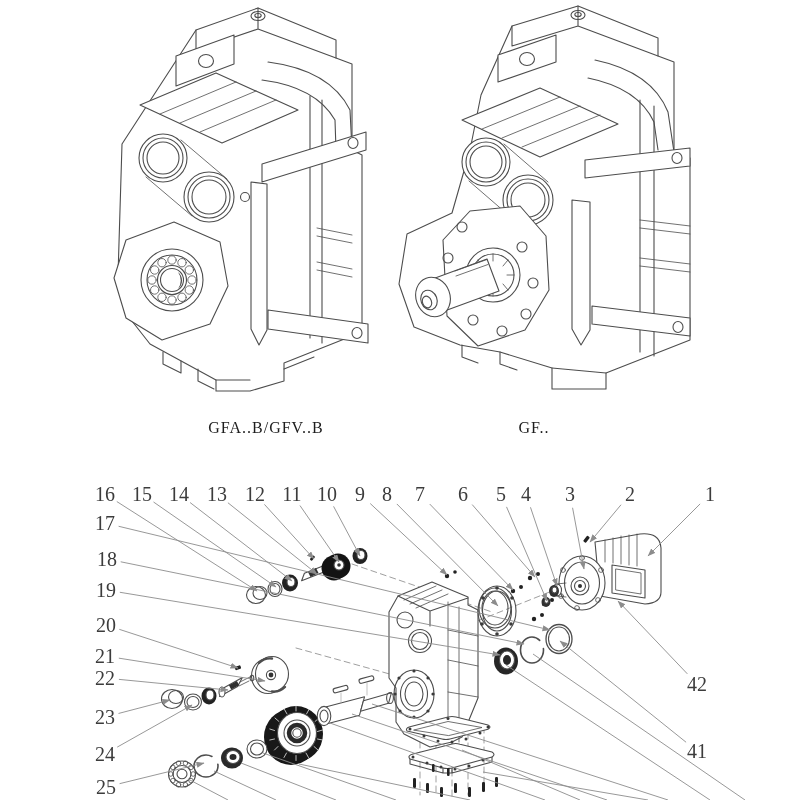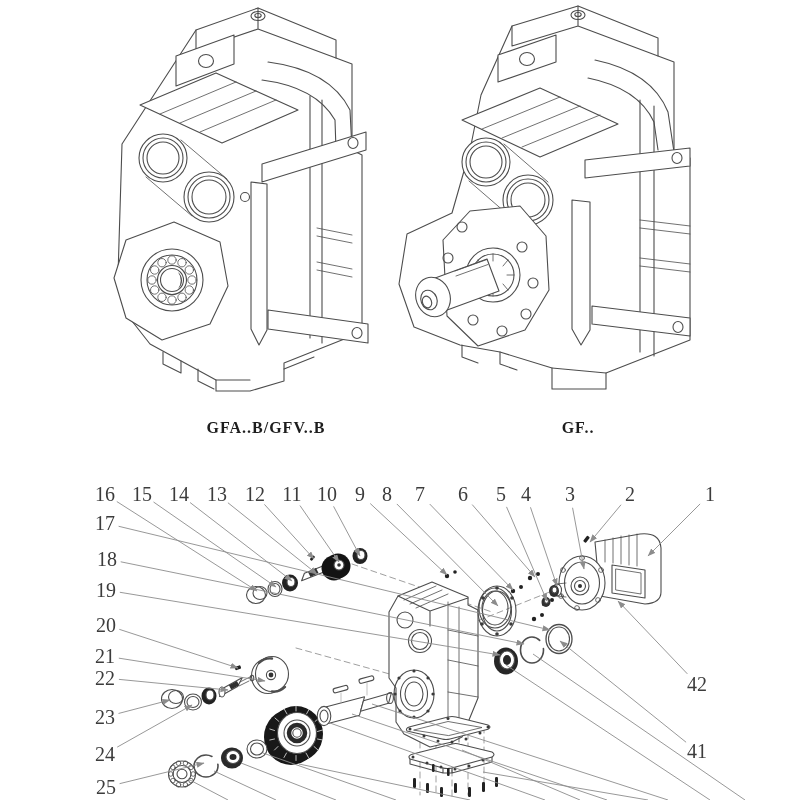--- a/index.html
+++ b/index.html
@@ -1,19 +1,19 @@
 <!DOCTYPE html>
 <html><head>
 <meta charset="utf-8">
 <style>
   html,body{margin:0;padding:0;background:#ffffff;}
   .page{position:relative;width:800px;height:800px;background:#ffffff;overflow:hidden;
         font-family:"Liberation Serif", "DejaVu Serif", serif;}
   svg{position:absolute;left:0;top:0;}
-  .model-label{position:absolute;transform:translateX(-50%);font-weight:bold;
+  .model-label{position:absolute;transform:translateX(-50%);font-weight:normal;
 and        font-size:36px;color:#1d1d1d;letter-spacing:1px;white-space:nowrap;}
   .ln{stroke:#4d4d4d;fill:none;stroke-width:1.1;stroke-linejoin:round;stroke-linecap:round;}
   .wf{fill:#ffffff;}
   .w2{stroke-width:0.8;}
   .dk{fill:#222222;stroke:none;}
   .d2{fill:#303030;stroke:none;}
   .leader{stroke:#8c8c8c;stroke-width:0.9;fill:none;}
   .callout-num{font-family:"Liberation Serif","DejaVu Serif",serif;font-size:20px;fill:#3c3c3c;
         text-anchor:middle;dominant-baseline:central;}
   .dash{stroke:#949494;stroke-width:0.9;fill:none;stroke-dasharray:6 4;}
@@ -418,15 +418,15 @@
         <line x1="352" y1="714" x2="607" y2="800" class="leader"></line>
         <line x1="372" y1="704" x2="668" y2="800" class="leader"></line>
         <line x1="462" y1="750" x2="580" y2="800" class="leader"></line>
         <line x1="483" y1="772" x2="648" y2="800" class="leader"></line>
         <line x1="506" y1="665" x2="710" y2="800" class="leader"></line>
         <line x1="533" y1="654" x2="745" y2="800" class="leader"></line>
       </g>
 </svg>
 
 <div class="model-label" style="left:266px;top:419px;">GFA..B/GFV..B</div>
-<div class="model-label" style="left:578px;top:419px;">GF..</div>
+<div class="model-label" style="left:534px;top:419px;">GF..</div>
 
 </div>
 
 </body></html>

